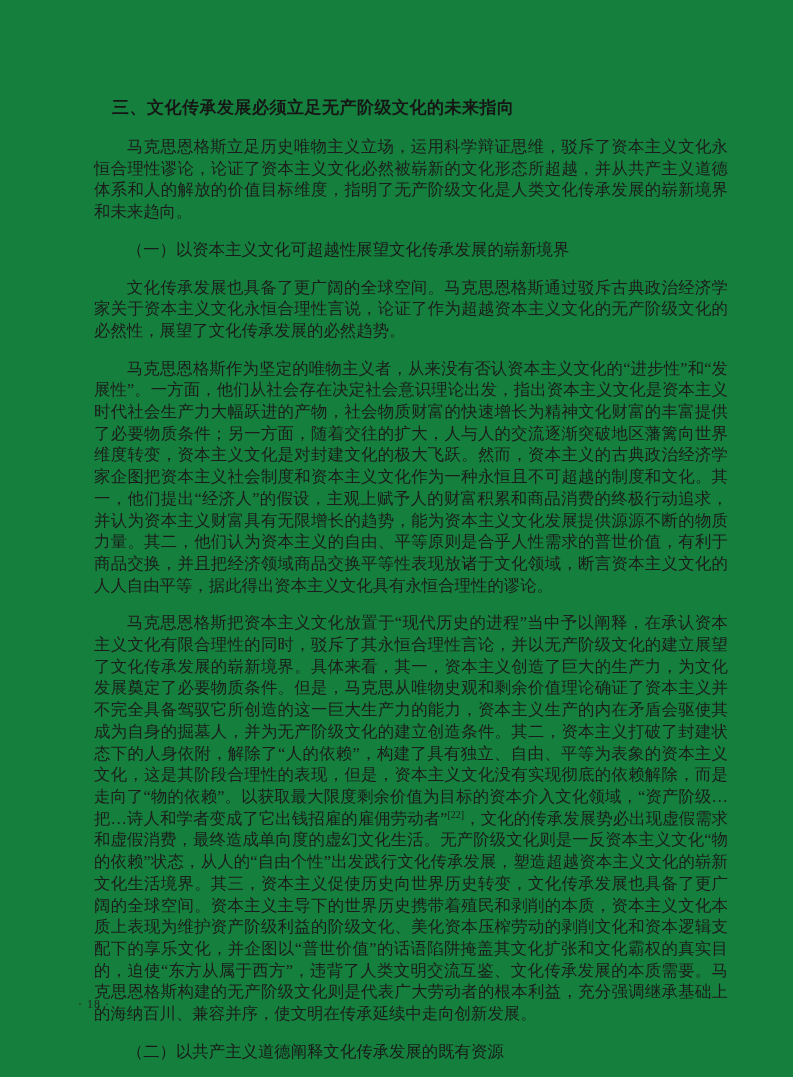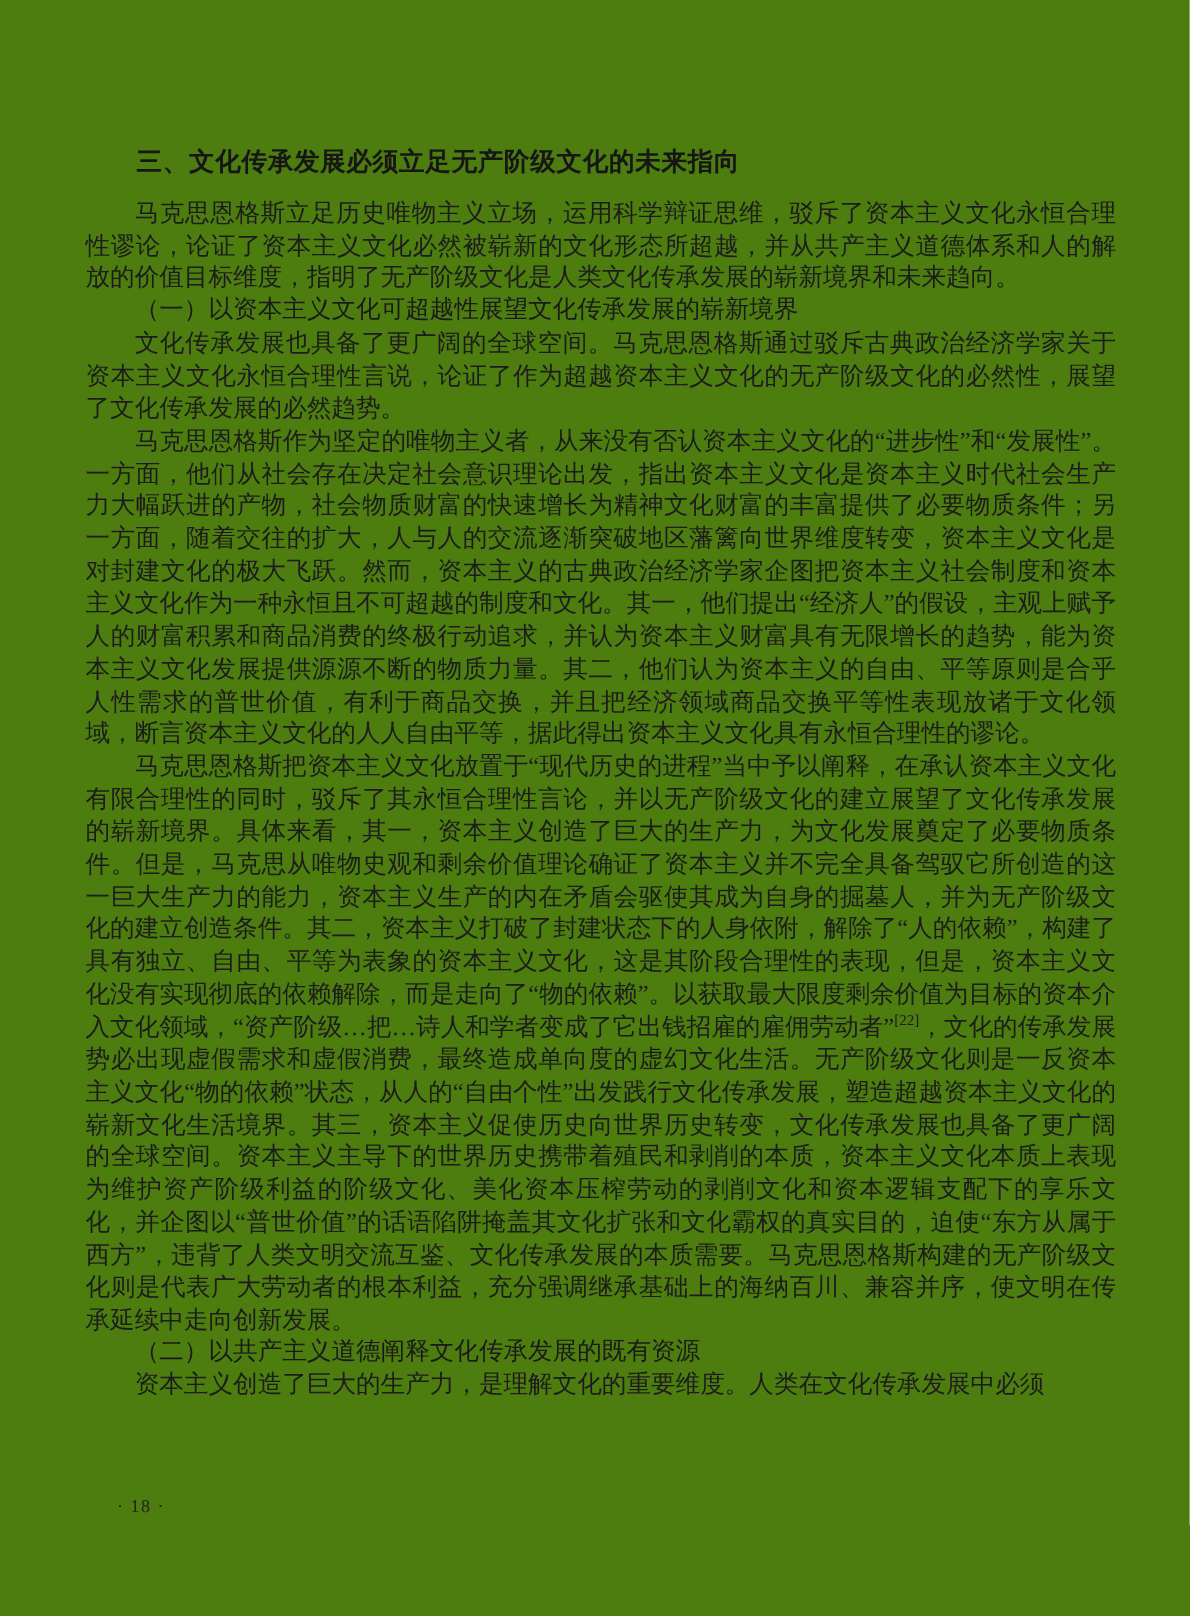--- a/index.html
+++ b/index.html
@@ -10,48 +10,47 @@
     width: 793px;
     height: 1077px;
     background: #ffffff;
     font-family: "Liberation Serif", "DejaVu Serif", serif;
   }
   .page {
     position: relative;
     width: 793px;
     height: 1077px;
     box-sizing: border-box;
-    background: #4d7c0f;
+    background: #15803d;
     color: #1c1c1c;
-    padding: 96px 49px 0 57px;
+    padding: 96px 49px 0 78px;
     overflow: hidden;
   }
   .sec-heading {
     font-family: "Liberation Sans", "DejaVu Sans", sans-serif;
     font-weight: bold;
     font-size: 17px;
     line-height: 24px;
     letter-spacing: 0.5px;
     text-indent: 2em;
     margin: 0 0 11px 0;
     color: #161616;
   }
   .para, .sub-heading {
     font-size: 16.4px;
     line-height: 21.7px;
     text-align: justify;
     text-justify: inter-ideograph;
     text-indent: 2em;
-    margin: 0;
+    margin: 16px;
     font-weight: normal;
   }
   .sub-heading {
     
     color: #1a1a1a;
-    font-family: Liberation Mono, monospace;
   }
   .ref-sup {
     font-size: 10px;
     line-height: 0;
     vertical-align: super;
     letter-spacing: 0;
   }
   .page-number {
     position: absolute;
     left: 78px;

